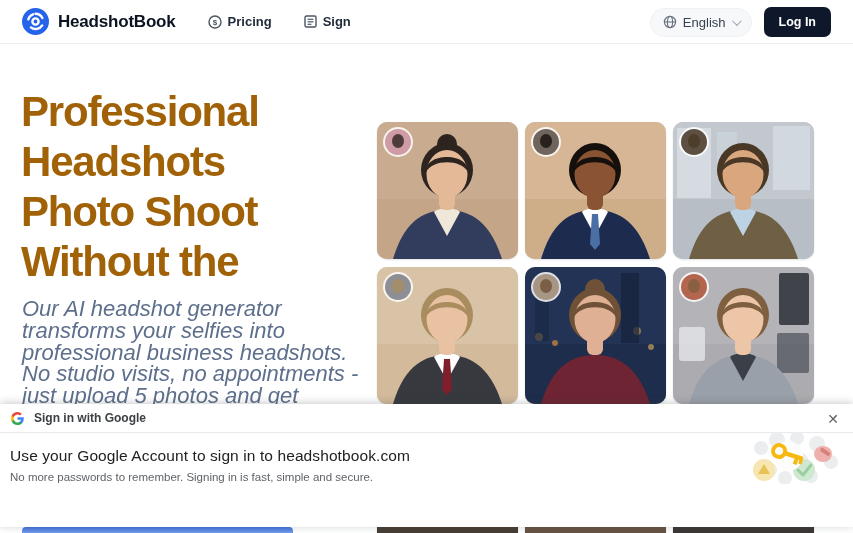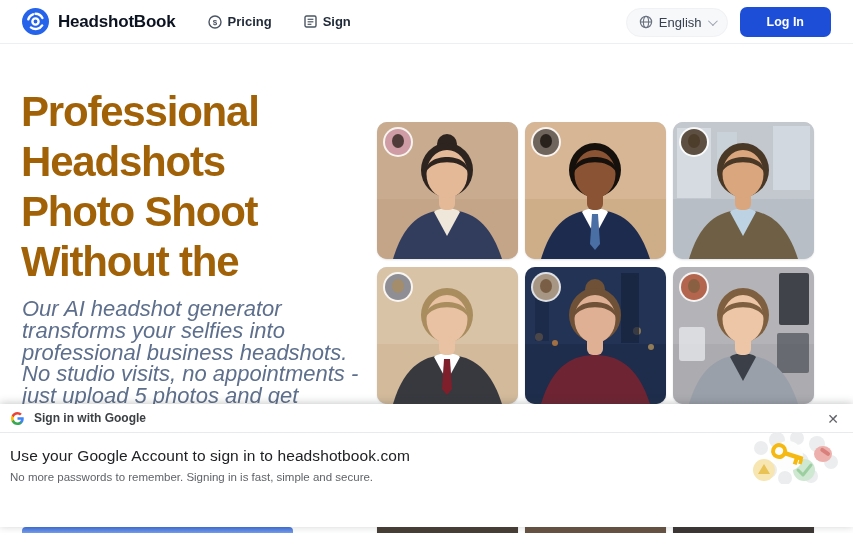--- a/index.html
+++ b/index.html
@@ -14,22 +14,22 @@
   .brand { font-size:17px; font-weight:700; color:#0b1220; margin-left:9px; letter-spacing:-0.2px; }
   .nav-link { display:flex; align-items:center; gap:6px; margin-left:32px;
     font-size:13px; font-weight:700; color:#1f2937; cursor:pointer; }
   .nav-link svg { display:block; }
   .nav-right { margin-left:auto; display:flex; align-items:flex-end; gap:12px; }
   .lang-pill { display:flex; align-items:center; gap:6px; background:#f7f8fa;
     border:1px solid #f0f1f4; border-radius:9999px; padding:6px 12px;
     font-size:13px; color:#374151; cursor:pointer; }
   .chev { width:7px; height:7px; border-right:1.5px solid #9ca3af; border-bottom:1.5px solid #9ca3af;
     transform:rotate(45deg) translateY(-2px); }
-  .login-btn { background:#1d4ed8; color:#fff; font-size:12.5px; font-weight:700;
-    border:none; border-radius:7px; padding:8px 27px; cursor:pointer; }
+  .login-btn { background:#0f172a; color:#fff; font-size:12.5px; font-weight:700;
+    border:none; border-radius:7px; padding:8px 15px; cursor:pointer; }
 
   
   .hero-title { position:absolute; left:21px; top:87px; width:356px;
     font-size:42px; line-height:50px; font-weight:800; color:#a16207; letter-spacing:-1.2px; }
   .hero-title span { display:block; }
   .hero-desc { position:absolute; left:22px; top:298px; width:342px;
     font-size:22px; line-height:21.8px; color:#5d6f8c;font-style:italic; }
 
   
   .gallery { position:absolute; left:377px; top:122px; width:437px;

